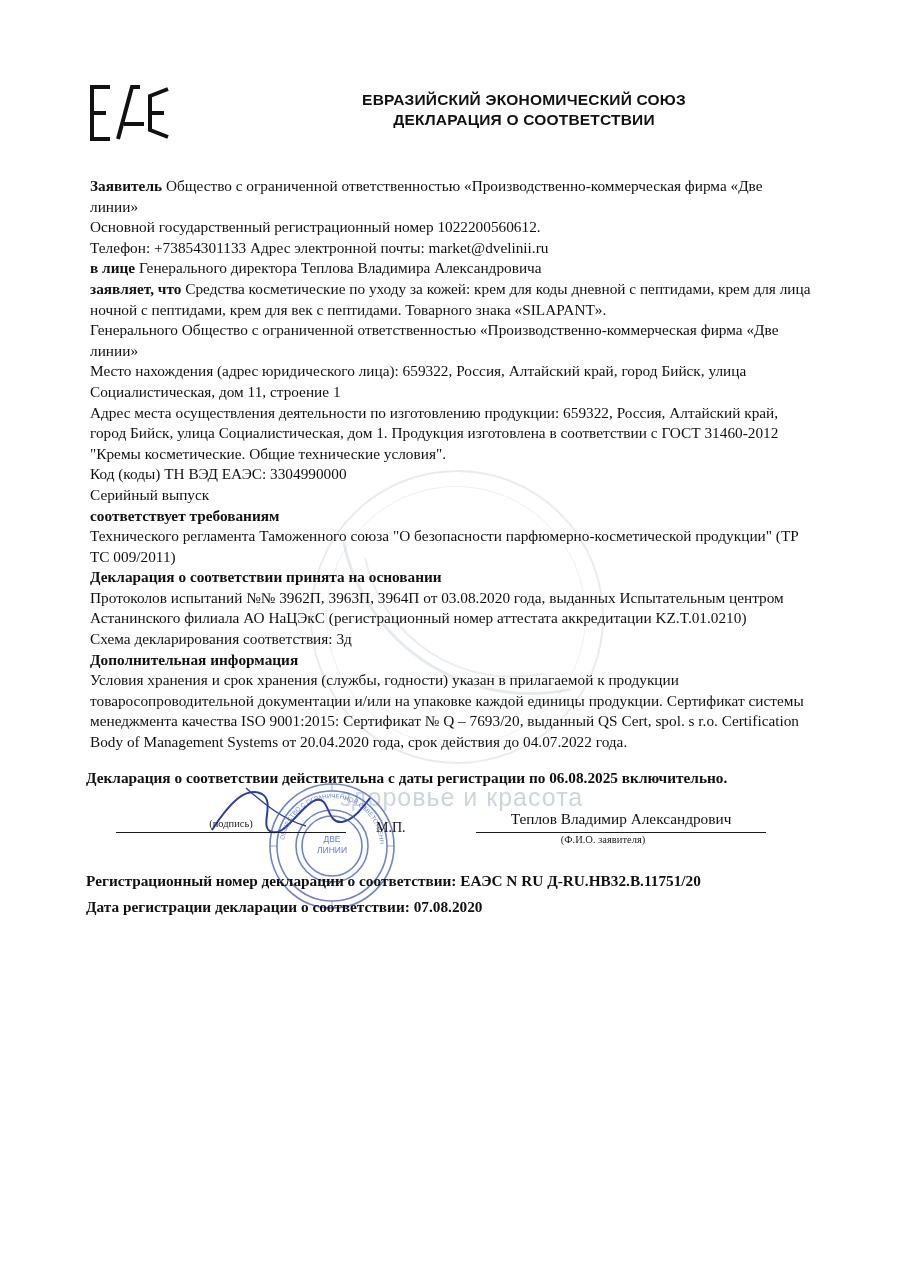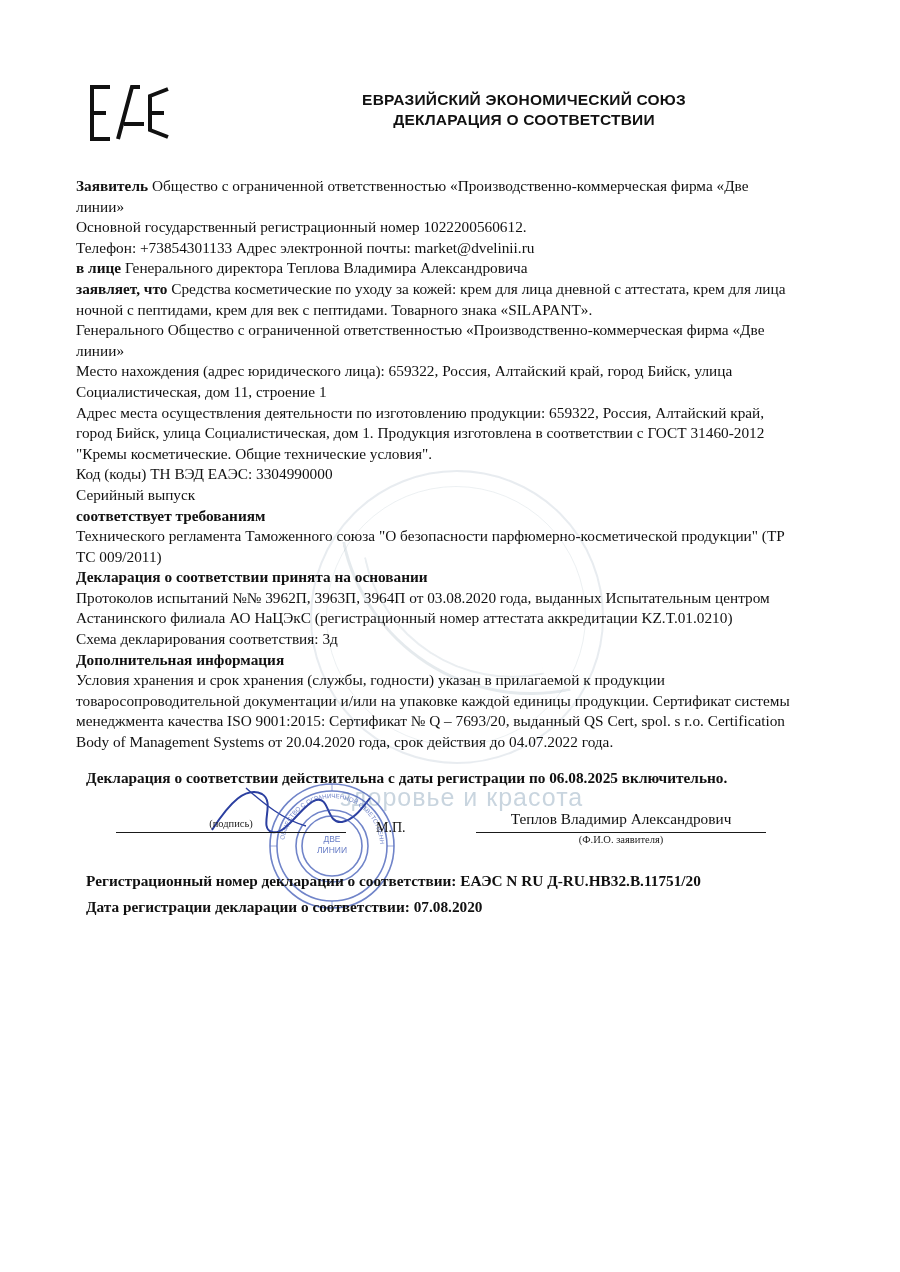--- a/index.html
+++ b/index.html
@@ -96,21 +96,21 @@
     font-family: "Liberation Sans", sans-serif;
     font-weight: bold;
     font-size: 15.5px;
     line-height: 20px;
     letter-spacing: 0.2px;
   }
 
   
   .body-block {
     position: absolute;
-    left: 76px;
+    left: 90px;
     top: 176px;
     width: 724px;
     font-size: 15.3px;
     line-height: 20.6px;
     text-align: left;
   }
   .body-block p {
     margin: 0;
   }
   .b { font-weight: bold; }
@@ -147,21 +147,21 @@
     width: 290px;
     border-bottom: 1px solid #1a1a1a;
   }
   .sig-caption {
     position: absolute;
     font-size: 10.5px;
     color: #222;
     text-align: center;
   }
   .cap-left  { left: 30px;  top: 18px; width: 230px; }
-  .cap-right { left: 390px; top: 34px; width: 290px; }
+  .cap-right { left: 372px; top: 34px; width: 290px; }
   .mp {
     position: absolute;
     left: 290px;
     top: 20px;
     font-size: 14px;
     font-family: Liberation Serif, serif;
   }
   .sig-name {
     position: absolute;
     left: 390px;
@@ -228,21 +228,21 @@
     <div class="header-title">
       <div>ЕВРАЗИЙСКИЙ ЭКОНОМИЧЕСКИЙ СОЮЗ</div>
       <div>ДЕКЛАРАЦИЯ О СООТВЕТСТВИИ</div>
     </div>
 
     <div class="body-block">
       <p><span class="b">Заявитель</span><span> Общество с ограниченной ответственностью «Производственно-коммерческая фирма «Две линии»</span></p>
       <p>Основной государственный регистрационный номер 1022200560612.</p>
       <p>Телефон: +73854301133 Адрес электронной почты: market@dvelinii.ru</p>
       <p><span class="b">в лице</span><span> Генерального директора Теплова Владимира Александровича</span></p>
-      <p><span class="b">заявляет, что</span><span> Средства косметические по уходу за кожей: крем для лица дневной с аттестата, крем для лица ночной с пептидами, крем для век с пептидами. Товарного знака «SILAPANT».</span></p>
+      <p><span class="b">заявляет, что</span><span> Средства косметические по уходу за кожей: крем для коды дневной с пептидами, крем для лица ночной с пептидами, крем для век с пептидами. Товарного знака «SILAPANT».</span></p>
       <p>Генерального Общество с ограниченной ответственностью «Производственно-коммерческая фирма «Две линии»</p>
       <p>Место нахождения (адрес юридического лица): 659322, Россия, Алтайский край, город Бийск, улица Социалистическая, дом 11, строение 1</p>
       <p>Адрес места осуществления деятельности по изготовлению продукции: 659322, Россия, Алтайский край, город Бийск, улица Социалистическая, дом 1. Продукция изготовлена в соответствии с ГОСТ 31460-2012 "Кремы косметические. Общие технические условия".</p>
       <p>Код (коды) ТН ВЭД ЕАЭС: 3304990000</p>
       <p>Серийный выпуск</p>
       <p class="b">соответствует требованиям</p>
       <p>Технического регламента Таможенного союза "О безопасности парфюмерно-косметической продукции" (ТР ТС 009/2011)</p>
       <p class="b">Декларация о соответствии принята на основании</p>
       <p>Протоколов испытаний №№ 3962П, 3963П, 3964П от 03.08.2020 года, выданных Испытательным центром Астанинского филиала АО НаЦЭкС (регистрационный номер аттестата аккредитации KZ.T.01.0210)</p>
       <p>Схема декларирования соответствия: 3д</p>

